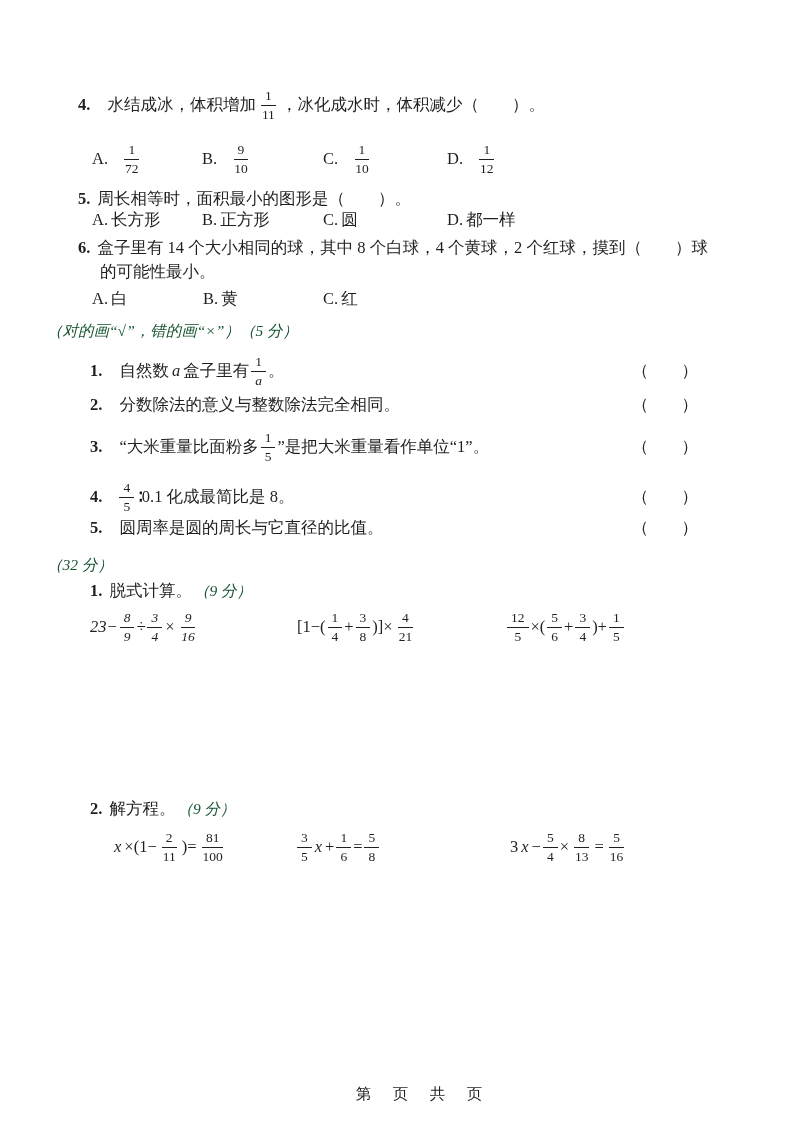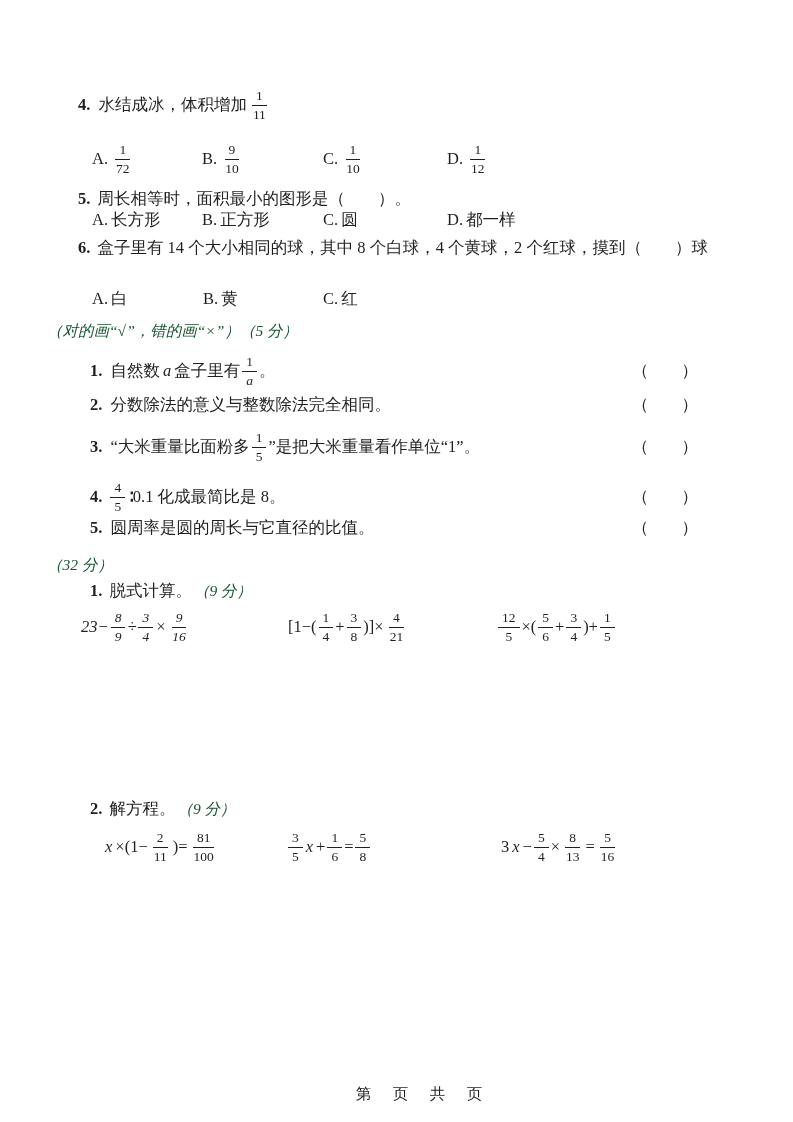--- a/index.html
+++ b/index.html
@@ -9,21 +9,21 @@
     margin:0 auto;
     background:#ffffff;
     font-family:"Liberation Serif","DejaVu Serif",serif;
     color:#1f1f1f;
     font-size:16.5px;
     overflow:hidden;
   }
   .row { position:absolute; left:0; width:100%; }
   .inner { position:absolute; display:inline-flex; align-items:center; height:100%; white-space:nowrap; }
   .qnum { font-weight:bold; margin-right:7px; }
-  .math { display:inline-flex; align-items:center; white-space:nowrap; }
+  .math { display:inline-flex; align-items:center; white-space:nowrap;margin-left:9px; }
   .math > span { margin:0 1px; }
   .frac {
     display:inline-flex; flex-direction:column; align-items:center;
     margin:0 3px; font-size:13.5px; line-height:1.15;
   }
   .frac .fn { padding:0 4px 1px; border-bottom:1.3px solid #1f1f1f; }
   .frac .fd { padding:1px 4px 0; }
   .fi { font-style:italic; }
   .mvar { font-style:italic; padding:0 1px; }
   .sec-title { position:absolute; display:inline-flex; align-items:center; height:100%; white-space:nowrap; }
@@ -44,20 +44,21 @@
 
   <div class="row" style="top:82px;height:46px;">
     <span class="inner" style="left:78px;">
       <b class="qnum">4.</b>
       <span class="math">
           <span>水结成冰，体积增加</span>
           <span class="frac">
             <span class="fn">1</span>
             <span class="fd">11</span>
           </span>
+          <span>，冰化成水时，体积减少（　　）。</span>
         </span>
     </span>
   </div>
 
   <div class="row" style="top:136px;height:46px;">
     <span class="opt" style="left:92px;">
       <span class="olabel">A.</span>
       <span class="math">
           <span class="frac">
             <span class="fn">1</span>
@@ -120,20 +121,25 @@
     </span>
   </div>
 
   <div class="row" style="top:237px;height:22px;">
     <span class="inner" style="left:78px;">
       <b class="qnum">6.</b>
       <span>盒子里有 14 个大小相同的球，其中 8 个白球，4 个黄球，2 个红球，摸到（　　）球</span>
     </span>
   </div>
 
+  <div class="row" style="top:261px;height:22px;">
+    <span class="inner" style="left:100px;">
+      <span>的可能性最小。</span>
+    </span>
+  </div>
 
   <div class="row" style="top:288px;height:22px;">
     <span class="opt" style="left:92px;">
       <span class="olabel">A.</span>
       <span>白</span>
     </span>
     <span class="opt" style="left:203px;">
       <span class="olabel">B.</span>
       <span>黄</span>
     </span>

